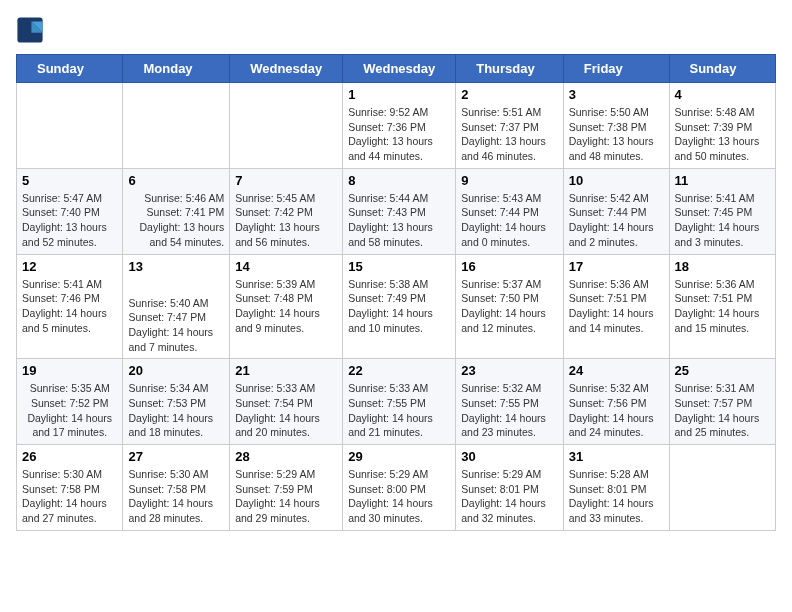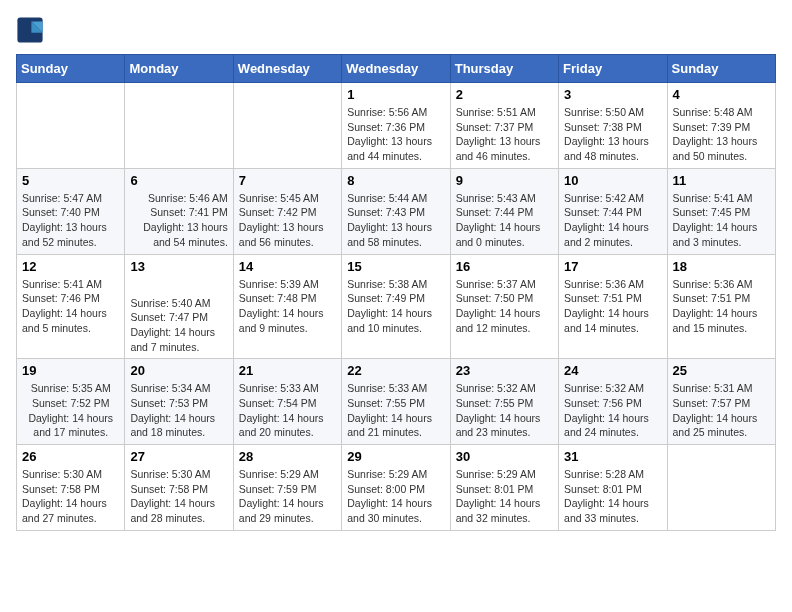--- a/index.html
+++ b/index.html
@@ -48,21 +48,21 @@
       font-weight: normal;
     }
     .calendar {
       width: 100%;
       border-collapse: collapse;
       font-size: 11px;
     }
     .calendar thead tr th {
       background-color: #3a6bbf;
       color: white;
-      padding: 6px 4px;
+      padding: 6px 20px;
       text-align: left;
       font-size: 13px;
       font-weight: bold;
       border: 1px solid #2a55a0;
     }
     .calendar tbody tr td {
       border: 1px solid #ccc;
       padding: 4px 5px;
       vertical-align: top;
       width: calc(100% / 7);
@@ -120,21 +120,21 @@
         <th>Sunday</th>
       </tr>
   </thead>
   <tbody id="calendar-body">
   <tr>
         <td class="empty-cell"></td>
         <td class="empty-cell"></td>
         <td class="empty-cell"></td>
         <td>
           <div class="day-number">1</div>
-          <div class="day-info" style="white-space: pre-line;">Sunrise: 5:56 AM
+          <div class="day-info" style="white-space: pre-line;">Sunrise: 9:52 AM
 Sunset: 7:36 PM
 Daylight: 13 hours
 and 44 minutes.</div>
         </td>
         <td>
           <div class="day-number">2</div>
           <div class="day-info" style="white-space: pre-line;">Sunrise: 5:51 AM
 Sunset: 7:37 PM
 Daylight: 13 hours
 and 46 minutes.</div>

